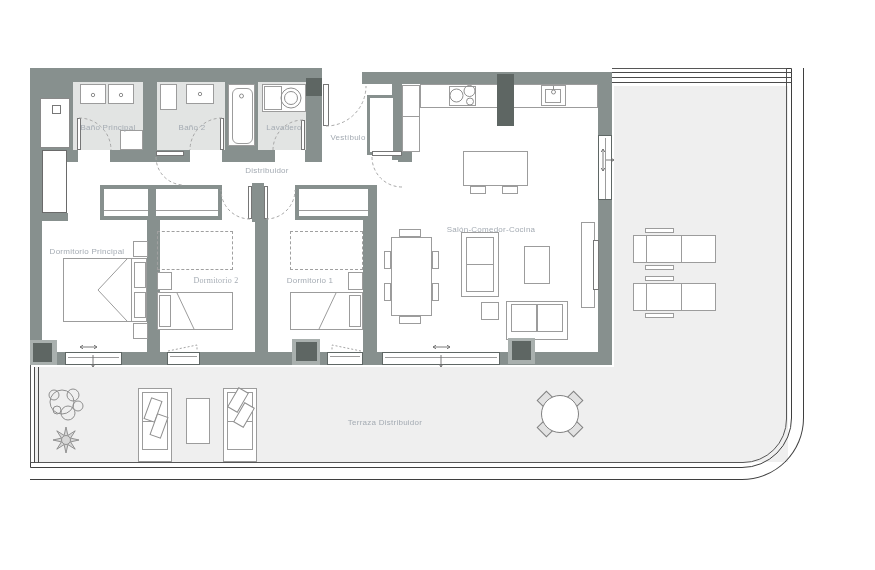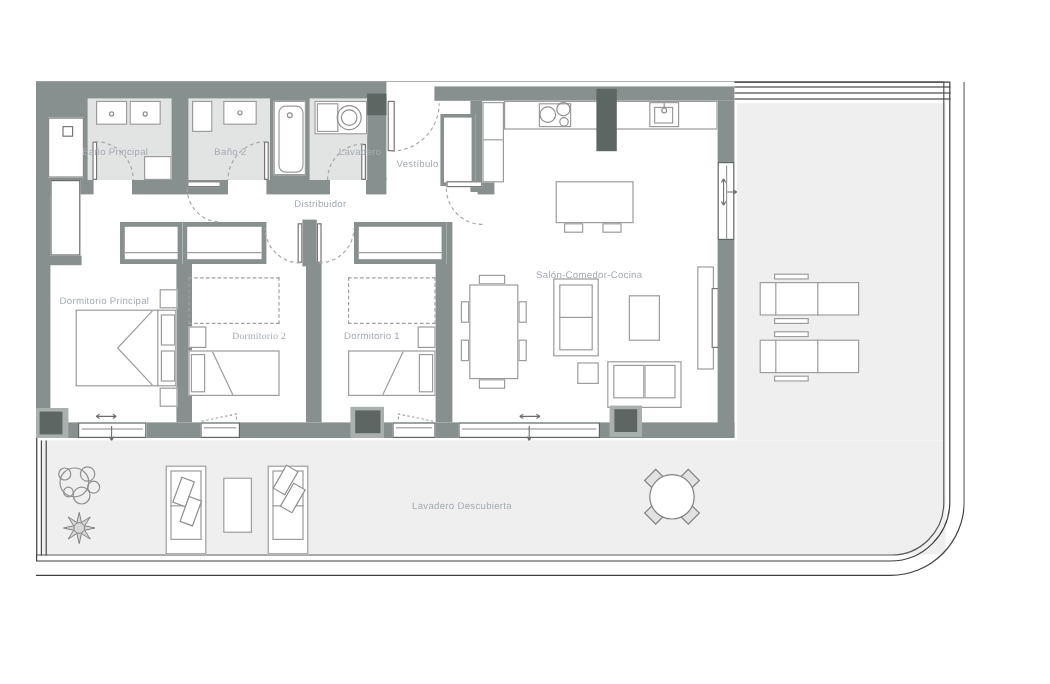--- a/index.html
+++ b/index.html
@@ -255,24 +255,24 @@
       <circle cx="560" cy="414" r="18.5" fill="#fff"></circle>
     </g>
     <g fill="#fff" stroke="#8f8f8f" stroke-width="1">
       <rect x="147.5" y="399" width="11" height="22" transform="rotate(20 153 410)"></rect>
       <rect x="153.5" y="415" width="11" height="22" transform="rotate(20 159 426)"></rect>
       <rect x="232.5" y="389" width="11" height="22" transform="rotate(30 238 400)"></rect>
       <rect x="238.5" y="404" width="11" height="22" transform="rotate(30 244 415)"></rect>
     </g>
   </svg>
 
-  <div class="lbl" style="left:96px;top:127px;">Baño Principal</div>
+  <div class="lbl" style="left:108px;top:127px;">Baño Principal</div>
   <div class="lbl" style="left:192px;top:127px;">Baño 2</div>
-  <div class="lbl" style="left:284px;top:127px;margin-left:16px;">Lavadero</div>
+  <div class="lbl" style="left:284px;top:127px;">Lavadero</div>
   <div class="lbl" style="left:348px;top:137px;">Vestíbulo</div>
   <div class="lbl" style="left:267px;top:170px;">Distribuidor</div>
   <div class="lbl" style="left:87px;top:251px;">Dormitorio Principal</div>
   <div class="lbl" style="left:216px;top:280px;font-family:Liberation Serif, serif;">Dormitorio 2</div>
   <div class="lbl" style="left:310px;top:280px;">Dormitorio 1</div>
   <div class="lbl" style="left:491px;top:229px;">Salón-Comedor-Cocina</div>
-  <div class="lbl" style="left:385px;top:422px;">Lavadero Descubierta</div>
+  <div class="lbl" style="left:385px;top:422px;">Terraza Distribuidor</div>
 
 </div>
 
 </body></html>

